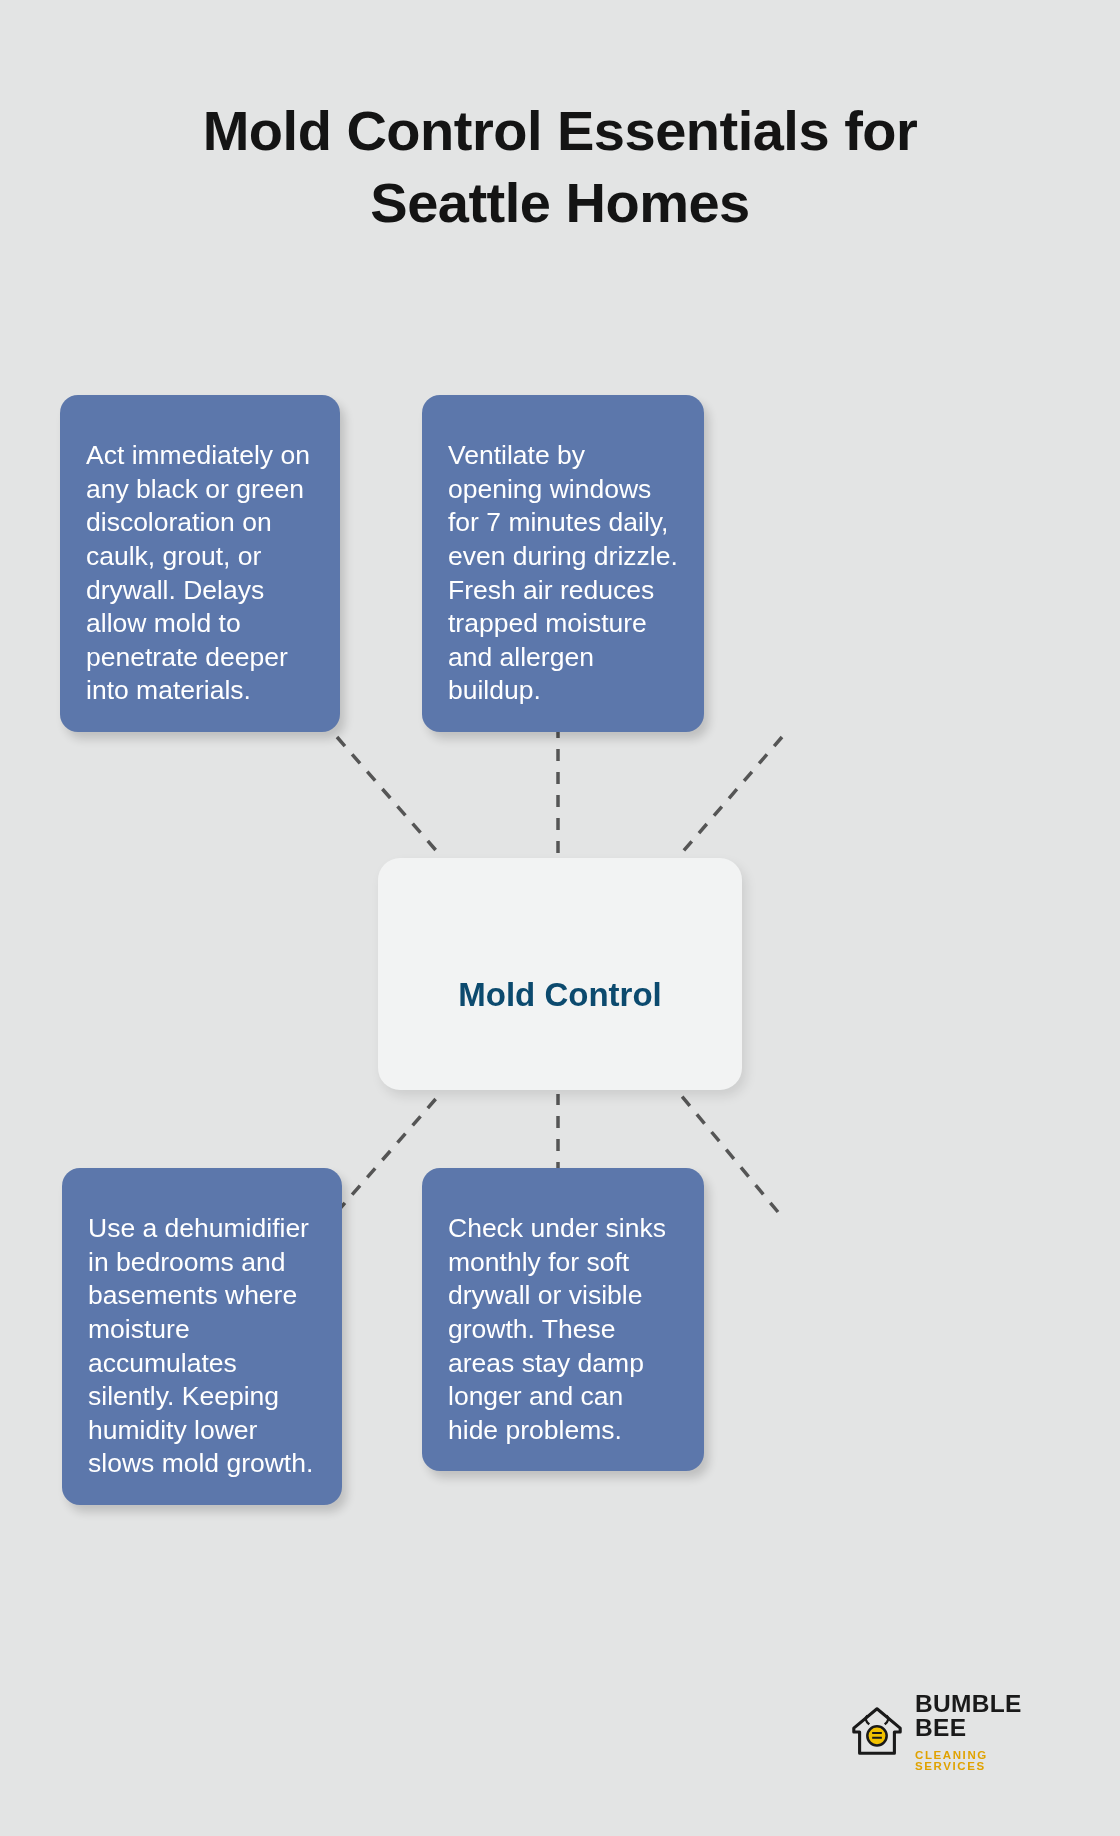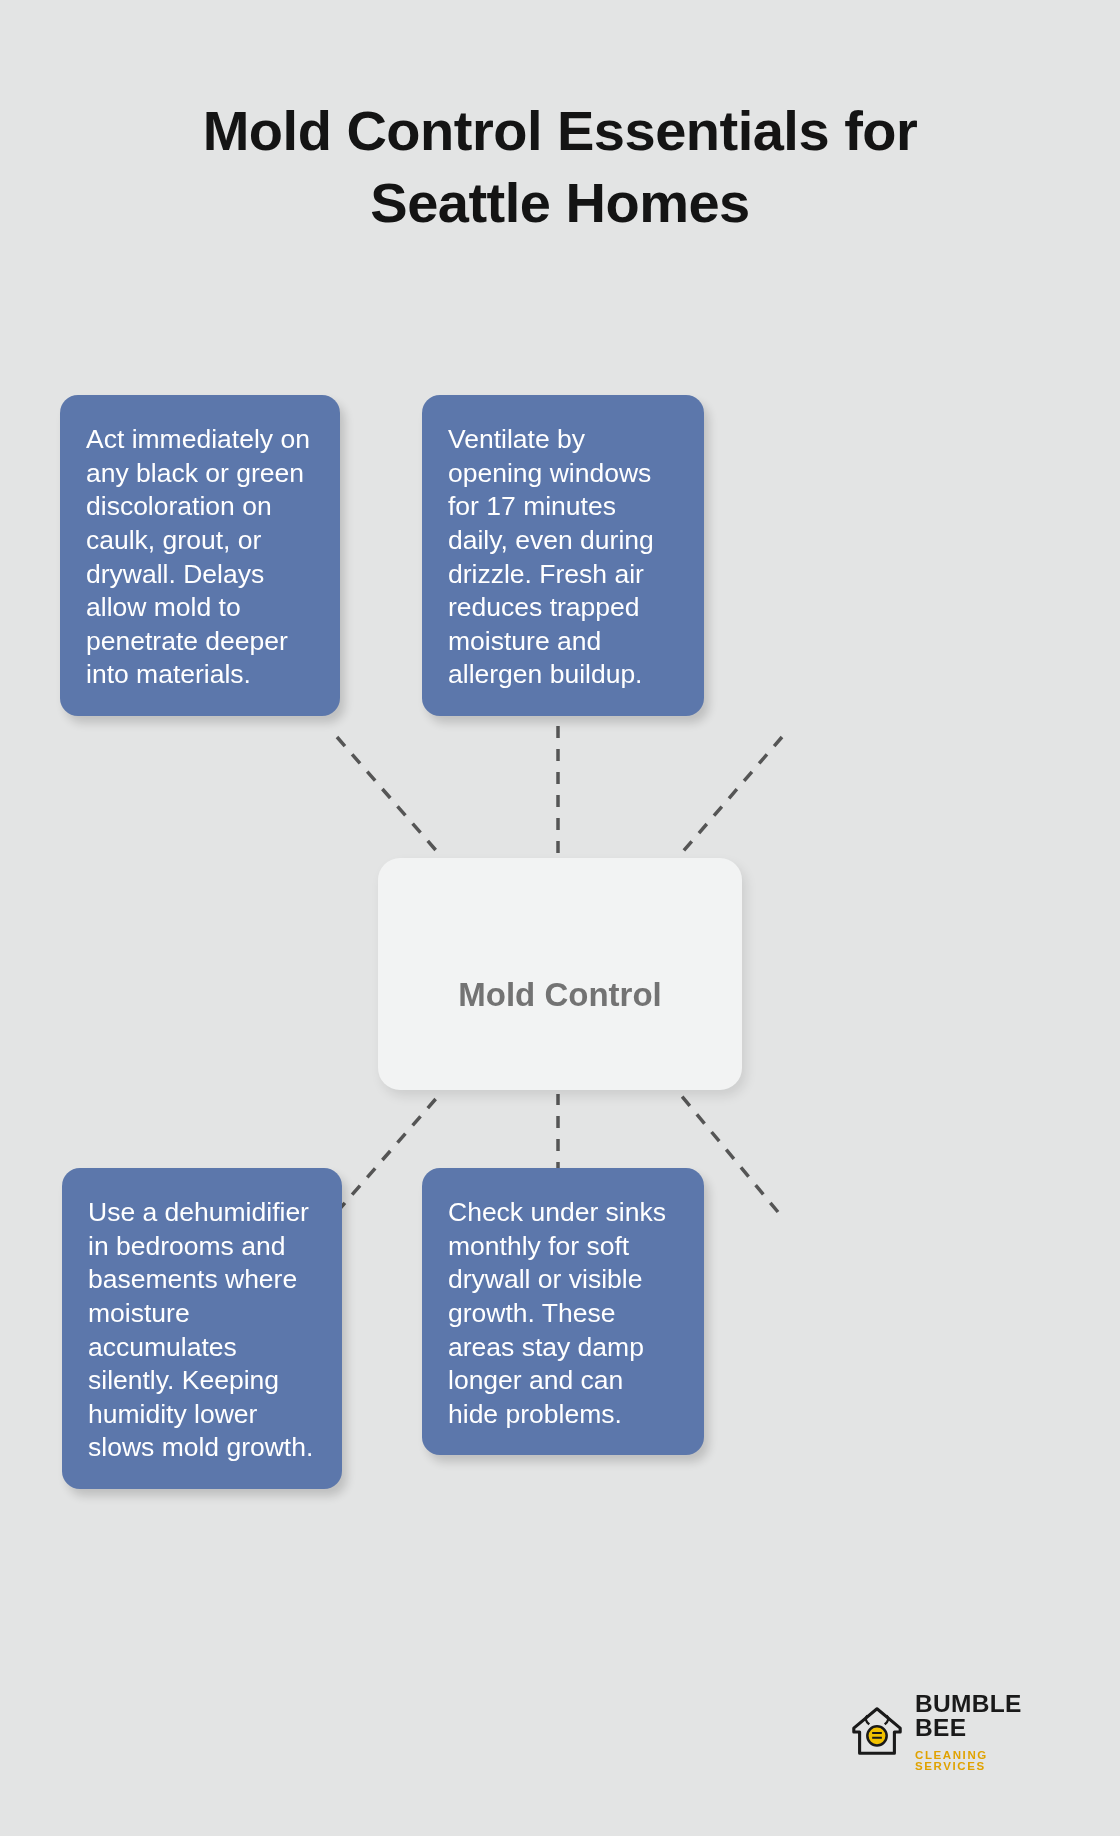--- a/index.html
+++ b/index.html
@@ -54,20 +54,21 @@
     border-radius: 18px;
     box-shadow: 5px 7px 10px rgba(0,0,0,0.16);
     color: #ffffff;
     box-sizing: border-box;
     padding: 28px 26px 24px 26px;
     font-size: 26.5px;
     line-height: 1.27;
   }
   .card-text {
     display: block;
+    margin-top: 16px;
   }
 
   
   #card-1 { left: 60px;  top: 395px;  width: 280px; }
   #card-2 { left: 422px; top: 395px;  width: 282px; }
   #card-3 { left: 788px; top: 395px;  width: 275px; }
   
   #card-4 { left: 62px;  top: 1168px; width: 280px; }
   #card-5 { left: 422px; top: 1168px; width: 282px; }
   #card-6 { left: 782px; top: 1168px; width: 282px; }
@@ -82,21 +83,21 @@
     background: #f2f3f3;
     border-radius: 22px;
     box-shadow: 4px 6px 12px rgba(0,0,0,0.10);
     display: flex;
     align-items: center;
     justify-content: center;
   }
   .center-label {
     font-size: 33px;
     font-weight: bold;
-    color: #737373;
+    color: #0c4a6e;
     text-align: center;
     margin-top: 42px;
   }
 
   
   .logo {
     position: absolute;
     left: 848px;
     top: 1697px;
     width: 210px;
@@ -151,21 +152,21 @@
       <line x1="558" y1="1220" x2="558" y2="1094"></line>
 
       <line x1="778" y1="1212" x2="680" y2="1094"></line>
     </g>
   </svg>
 
   <div class="card" id="card-1">
     <span class="card-text">Act immediately on any black or green discoloration on caulk, grout, or drywall. Delays allow mold to penetrate deeper into materials.</span>
   </div>
   <div class="card" id="card-2">
-    <span class="card-text">Ventilate by opening windows for 17 minutes daily, even during drizzle. Fresh air reduces trapped moisture and allergen buildup.</span>
+    <span class="card-text">Ventilate by opening windows for 7 minutes daily, even during drizzle. Fresh air reduces trapped moisture and allergen buildup.</span>
   </div>
 
   <div class="center-node">
     <span class="center-label">Mold Control</span>
   </div>
 
   <div class="card" id="card-5">
     <span class="card-text">Check under sinks monthly for soft drywall or visible growth. These areas stay damp longer and can hide problems.</span>
   </div>
   <div class="card" id="card-4">

